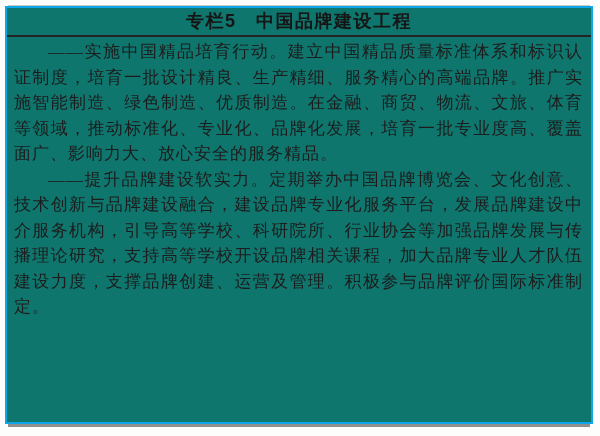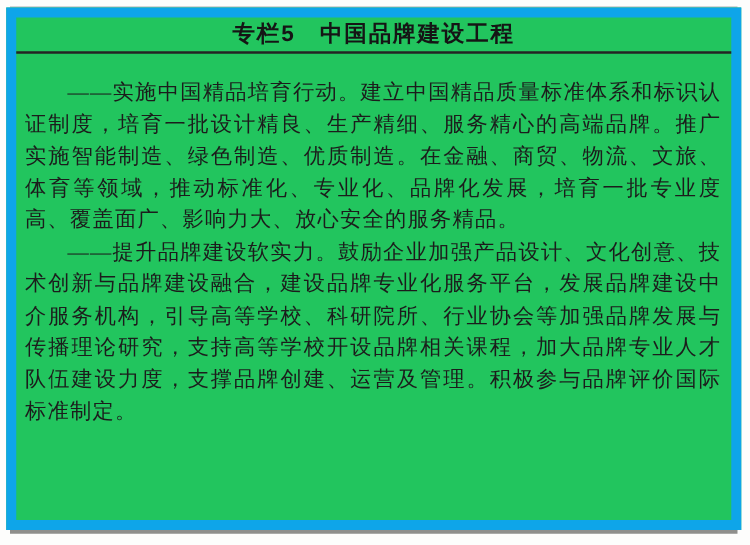--- a/index.html
+++ b/index.html
@@ -18,41 +18,41 @@
     font-family: "Liberation Serif", "DejaVu Serif", serif;
     color: #1c1c1c;
   }
   .panel {
     position: absolute;
     left: 5px;
     top: 6px;
     width: 588px;
     height: 418px;
     box-sizing: border-box;
-    border: 8px solid #0ea5e9;
-    background: #22c55e;
+    border: 2px solid #0ea5e9;
+    background: #0f766e;
     box-shadow: 0 -4px 0 -3px #c9c9c6, 0 6px 0 -3px #8f8f8c;
   }
   .panel-title {
     box-sizing: border-box;
     height: 29px;
     line-height: 27px;
     border-bottom: 2px solid #242424;
     text-align: center;
     font-family: "Liberation Sans", "DejaVu Sans", sans-serif;
     font-weight: bold;
     font-size: 18px;
     letter-spacing: 1.5px;
     color: #151515;
     white-space: nowrap;
     overflow: hidden;
   }
   .panel-body {
     box-sizing: border-box;
-    padding: 18px 8px 0 7px;
+    padding: 2px 8px 0 7px;
     height: 385px;
     overflow: hidden;
   }
   .panel-body p {
     margin: 0;
     font-size: 17px;
     line-height: 25.5px;
     letter-spacing: 1px;
     text-align: justify;
     text-justify: inter-ideograph;
@@ -61,16 +61,16 @@
   }
 </style>
 </head>
 <body>
 
 <div class="page">
   <div class="panel">
     <div class="panel-title">专栏5　中国品牌建设工程</div>
     <div class="panel-body">
         <p>——实施中国精品培育行动。建立中国精品质量标准体系和标识认证制度，培育一批设计精良、生产精细、服务精心的高端品牌。推广实施智能制造、绿色制造、优质制造。在金融、商贸、物流、文旅、体育等领域，推动标准化、专业化、品牌化发展，培育一批专业度高、覆盖面广、影响力大、放心安全的服务精品。</p>
-        <p>——提升品牌建设软实力。鼓励企业加强产品设计、文化创意、技术创新与品牌建设融合，建设品牌专业化服务平台，发展品牌建设中介服务机构，引导高等学校、科研院所、行业协会等加强品牌发展与传播理论研究，支持高等学校开设品牌相关课程，加大品牌专业人才队伍建设力度，支撑品牌创建、运营及管理。积极参与品牌评价国际标准制定。</p>
+        <p>——提升品牌建设软实力。定期举办中国品牌博览会、文化创意、技术创新与品牌建设融合，建设品牌专业化服务平台，发展品牌建设中介服务机构，引导高等学校、科研院所、行业协会等加强品牌发展与传播理论研究，支持高等学校开设品牌相关课程，加大品牌专业人才队伍建设力度，支撑品牌创建、运营及管理。积极参与品牌评价国际标准制定。</p>
       </div>
   </div>
 </div>
 
 </body></html>

